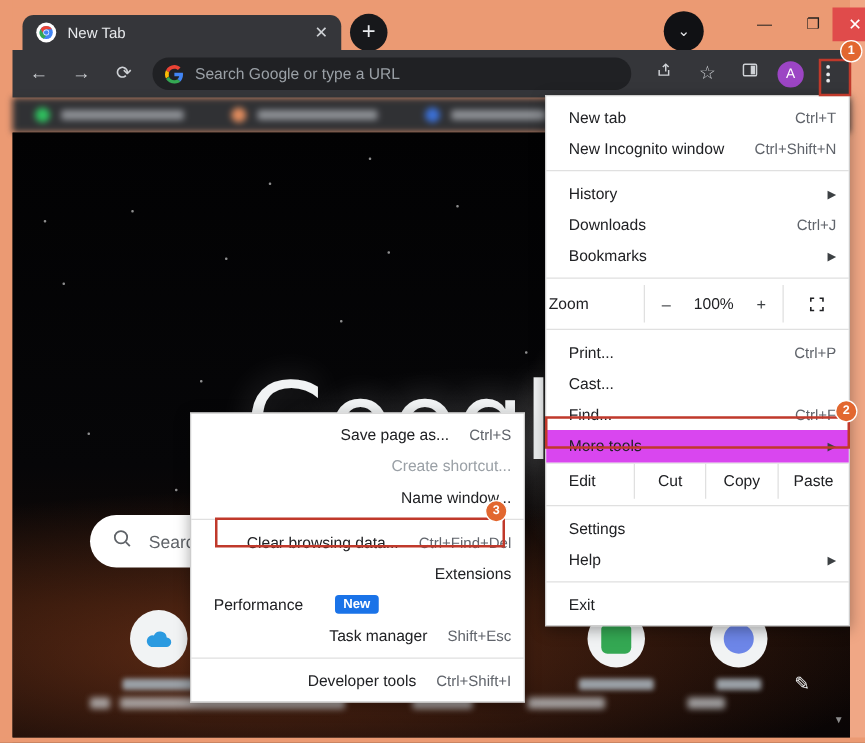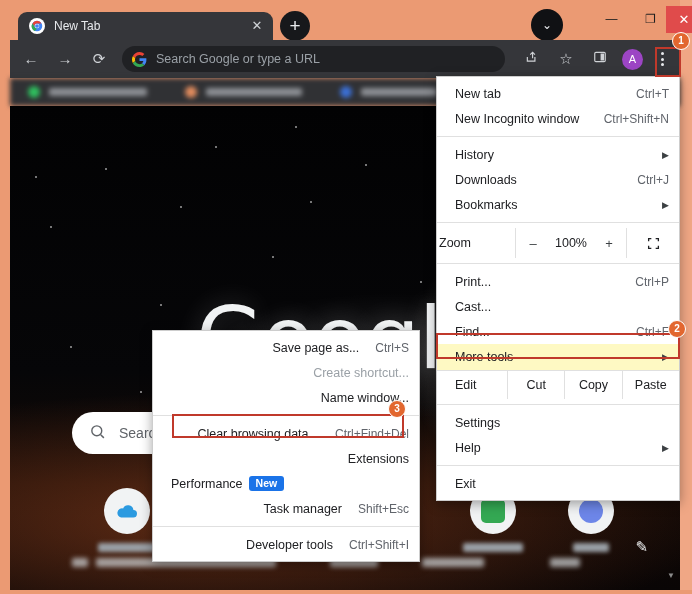--- a/index.html
+++ b/index.html
@@ -179,21 +179,21 @@
 
   .mi {
     position:relative; display:flex; align-items:center;
     height:25px; padding:0 10px 0 18px;
     white-space:nowrap;
   }
   .mi-label { flex:1 1 auto; }
   .mi-accel { color:#60646b; font-size:12px; margin-left:16px; }
   .mi-arrow { color:#3c4043; font-size:9px; margin-left:10px; }
   .mi.disabled .mi-label { color:#9aa0a6; }
-  .mi.hl { background:#fef9c3; }
+  .mi.hl { background:#d946ef; }
   .sep { height:1px; background:#e0e0e0; margin:5px 0; }
 
   .zoom-row {
     display:flex; align-items:center; height:30px;
   }
   .zoom-label { width:78px; padding-left:2px; }
   .zoom-ctrls {
     display:flex; align-items:center; flex:1 1 auto;
     border-left:1px solid #e0e0e0; border-right:1px solid #e0e0e0;
     height:30px;
@@ -203,21 +203,21 @@
   .zoom-full { width:52px; display:flex; align-items:center; justify-content:center; }
 
   .edit-row { display:flex; align-items:stretch; height:28px; }
   .edit-cell {
     flex:1 1 0; display:flex; align-items:center; justify-content:center;
     border-left:1px solid #e0e0e0;
   }
   .edit-cell:first-child { border-left:none; justify-content:flex-start; padding-left:18px; flex:0 0 70px; }
 
   .newpill {
-    display:inline-block; margin-left:6px;
+    display:inline-block; margin-left:25px;
     background:#1a73e8; color:#fff;
     font-size:10.5px; font-weight:bold;
     padding:2px 7px; border-radius:3px; line-height:1.1;
   }
 
   
   .redbox { position:absolute; border:2px solid #c0392b; pointer-events:none; }
   .badge {
     position:absolute; width:18px; height:18px; border-radius:50%;
     background:#e2672f; border:1.5px solid #fff;

